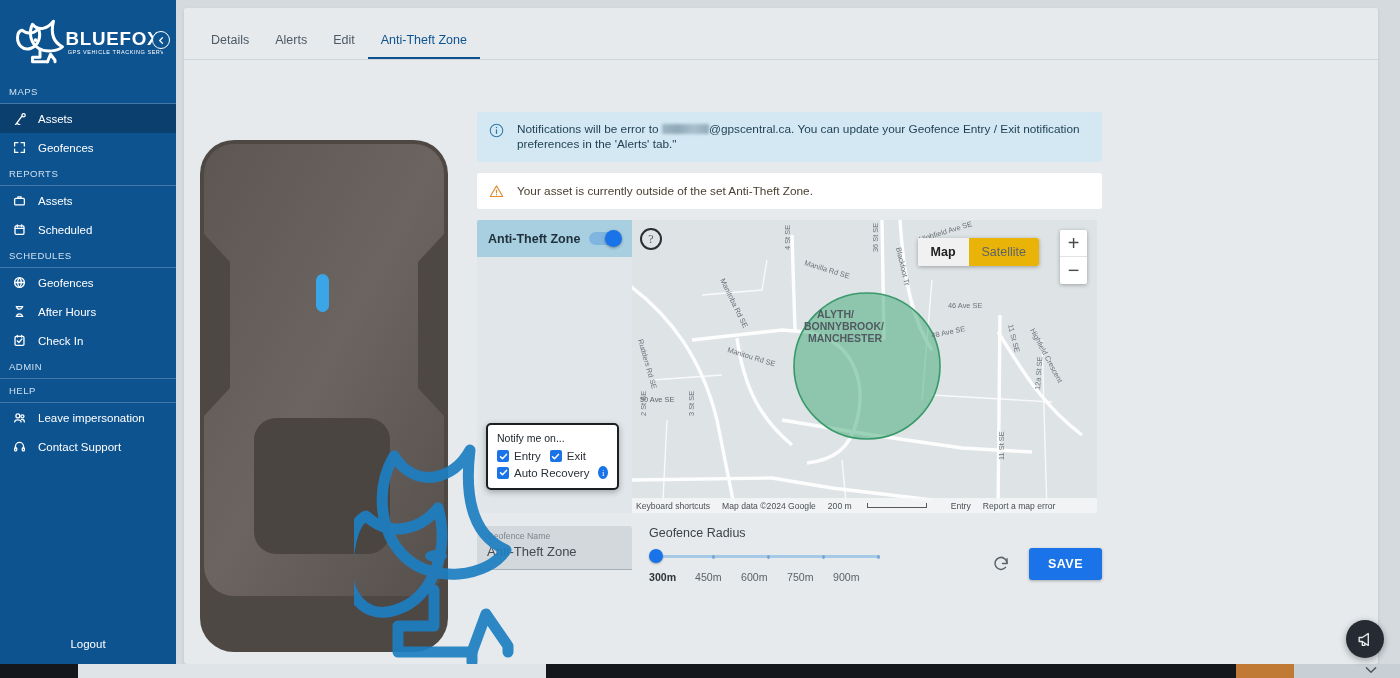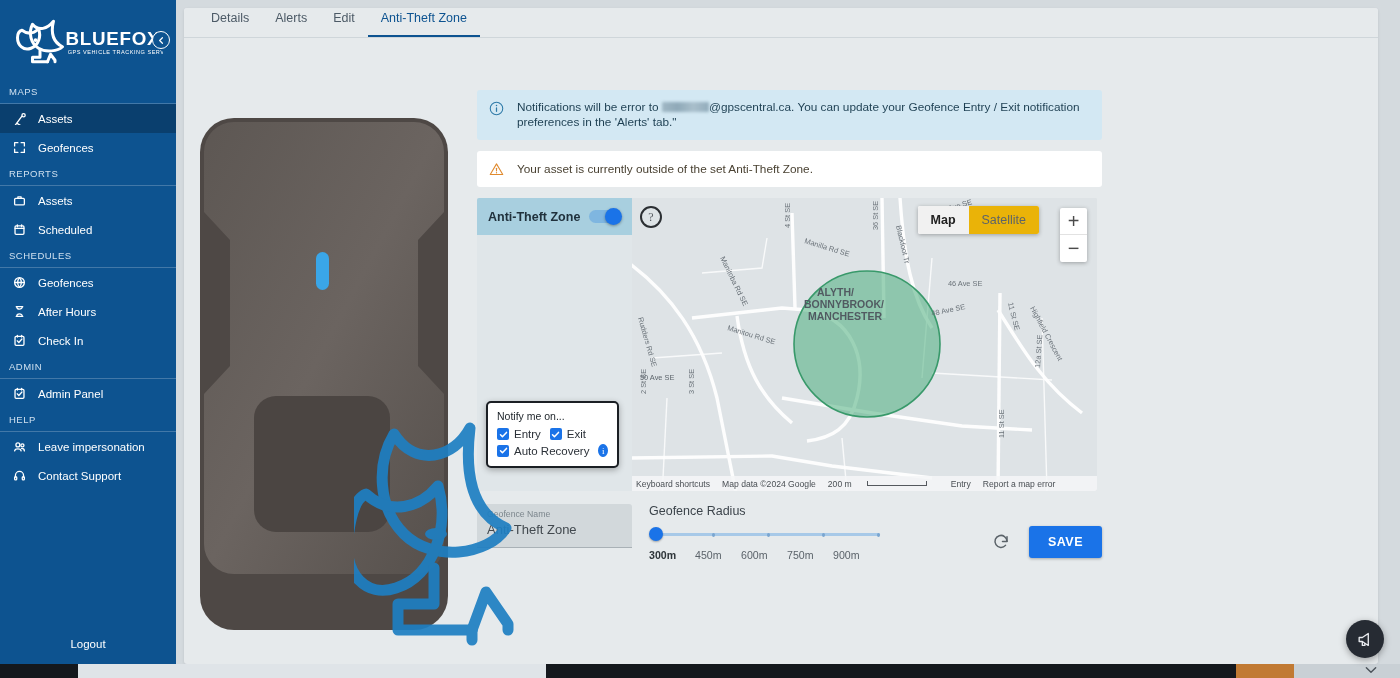--- a/index.html
+++ b/index.html
@@ -81,21 +81,21 @@
   .card {
     position: relative;
     width: 1194px; height: 656px;
     background: #e6eaec;
     border-radius: 3px;
     box-shadow: 0 1px 3px rgba(0,0,0,.10);
     overflow: hidden;
   }
   .tabs {
     display: flex; align-items: flex-end;
-    height: 30px; padding-left: 14px;
+    height: 52px; padding-left: 14px;
     border-bottom: 1px solid #cfd6da;
     background: #e6eaec;
   }
   .tab {
     font-size: 12.5px; color: #4c5a66;
     padding: 0 13px 10px 13px;
     cursor: pointer;
     border-bottom: 2.5px solid transparent;
     white-space: nowrap;
   }
@@ -175,21 +175,21 @@
   .map-help {
     position: absolute; left: 8px; top: 8px;
     width: 22px; height: 22px; border-radius:50%;
     border: 2px solid #2b2f33; background: #dde3e6;
     display:flex; align-items:center; justify-content:center;
     font-size: 12px; color: #52585e; cursor:pointer;
     font-family: "Liberation Serif", serif;
   }
 
   .map-type {
-    position:absolute; right: 58px; top: 8px;
+    position:absolute; right: 58px; top: 18px;
     display:flex; border-radius:2px; overflow:hidden;
     box-shadow: 0 1px 4px rgba(0,0,0,.3);
     background:#fff;
   }
   .map-type div {
     font-size: 12.5px; padding: 7px 13px; color:#5d6469; cursor:pointer; background:#eab308;
   }
   .map-type div.sel { color:#222; font-weight: bold; background:#f1f1f1; }
 
   .zoom-ctl {
@@ -435,31 +435,20 @@
               <rect x="2.5" y="3" width="11" height="11" rx="1.4"></rect>
               <path d="M5.2 8.4 L7.2 10.4 L11 6.2"></path>
               <path d="M5.4 1.8 v2"></path>
               <path d="M10.6 1.8 v2"></path>
             </svg>
           </span>
           <span class="nav-label">Check In</span>
         </div>
         <div class="nav-section">ADMIN</div>
         <div class="nav-divider"></div>
-        <div class="nav-item">
-          <span class="nav-ico">
-            <svg viewBox="0 0 16 16" stroke-linecap="round" stroke-linejoin="round">
-              <rect x="2.5" y="3" width="11" height="11" rx="1.4"></rect>
-              <path d="M5.2 8.4 L7.2 10.4 L11 6.2"></path>
-              <path d="M5.4 1.8 v2"></path>
-              <path d="M10.6 1.8 v2"></path>
-            </svg>
-          </span>
-          <span class="nav-label">Admin Panel</span>
-        </div>
         <div class="nav-section">HELP</div>
         <div class="nav-divider"></div>
         <div class="nav-item">
           <span class="nav-ico">
             <svg viewBox="0 0 16 16" stroke-linecap="round" stroke-linejoin="round">
               <circle cx="6" cy="6" r="2.4"></circle>
               <circle cx="11.6" cy="6.6" r="1.9"></circle>
               <path d="M2 13.4 C2.6 10.2 9.4 10.2 10 13.4"></path>
               <path d="M10.6 10.4 C12.6 10.4 14 11.8 14 13.4"></path>
             </svg>

